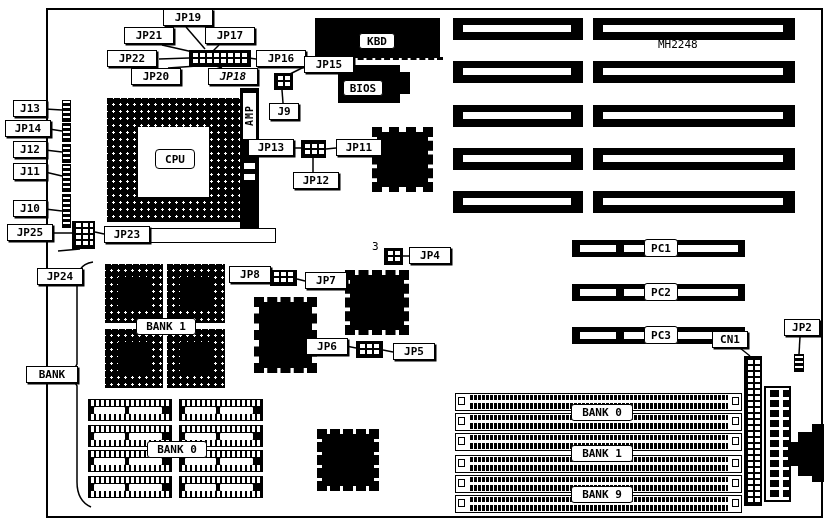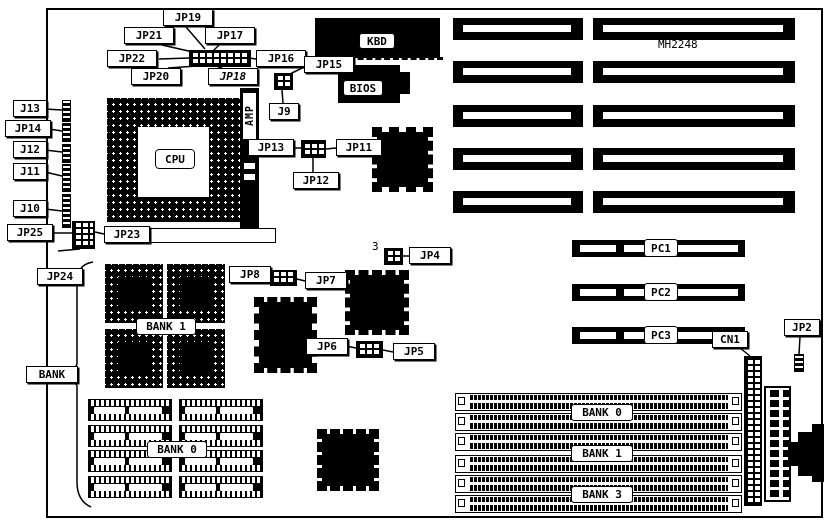--- a/index.html
+++ b/index.html
@@ -258,21 +258,21 @@
       <div class="simm-clip" style="left: 2px;"></div>
       <div class="simm-clip" style="right: 2px;"></div>
     </div>
     <div class="simm" style="left: 455px; top: 495px; width: 287px; height: 18px;">
       <div class="simm-in"></div>
       <div class="simm-clip" style="left: 2px;"></div>
       <div class="simm-clip" style="right: 2px;"></div>
     </div>
     <div class="wbox" style="left: 571px; top: 404px; width: 62px; height: 17px;"><span>BANK 0</span></div>
     <div class="wbox" style="left: 571px; top: 445px; width: 62px; height: 17px;"><span>BANK 1</span></div>
-    <div class="wbox" style="left: 571px; top: 486px; width: 62px; height: 17px;"><span>BANK 3</span></div>
+    <div class="wbox" style="left: 571px; top: 486px; width: 62px; height: 17px;"><span>BANK 9</span></div>
     <div class="jblock" style="left: 744px; top: 356px; width: 18px; height: 150px;"></div>
     <div class="gridinv" style="left: 764px; top: 386px; width: 27px; height: 116px;"></div>
     <div class="pinstrip" style="left: 794px; top: 354px; width: 10px; height: 18px;"></div>
     <div class="blk" style="left: 798px; top: 432px; width: 26px; height: 44px;"></div>
     <div class="blk" style="left: 788px; top: 442px; width: 10px; height: 24px;"></div>
     <div class="blk" style="left: 812px; top: 424px; width: 12px; height: 10px;"></div>
     <div class="blk" style="left: 812px; top: 474px; width: 12px; height: 8px;"></div>
     <div class="callout" style="left: 163px; top: 9px; width: 50px; height: 17px;">
       <span>JP19</span>
     </div>

